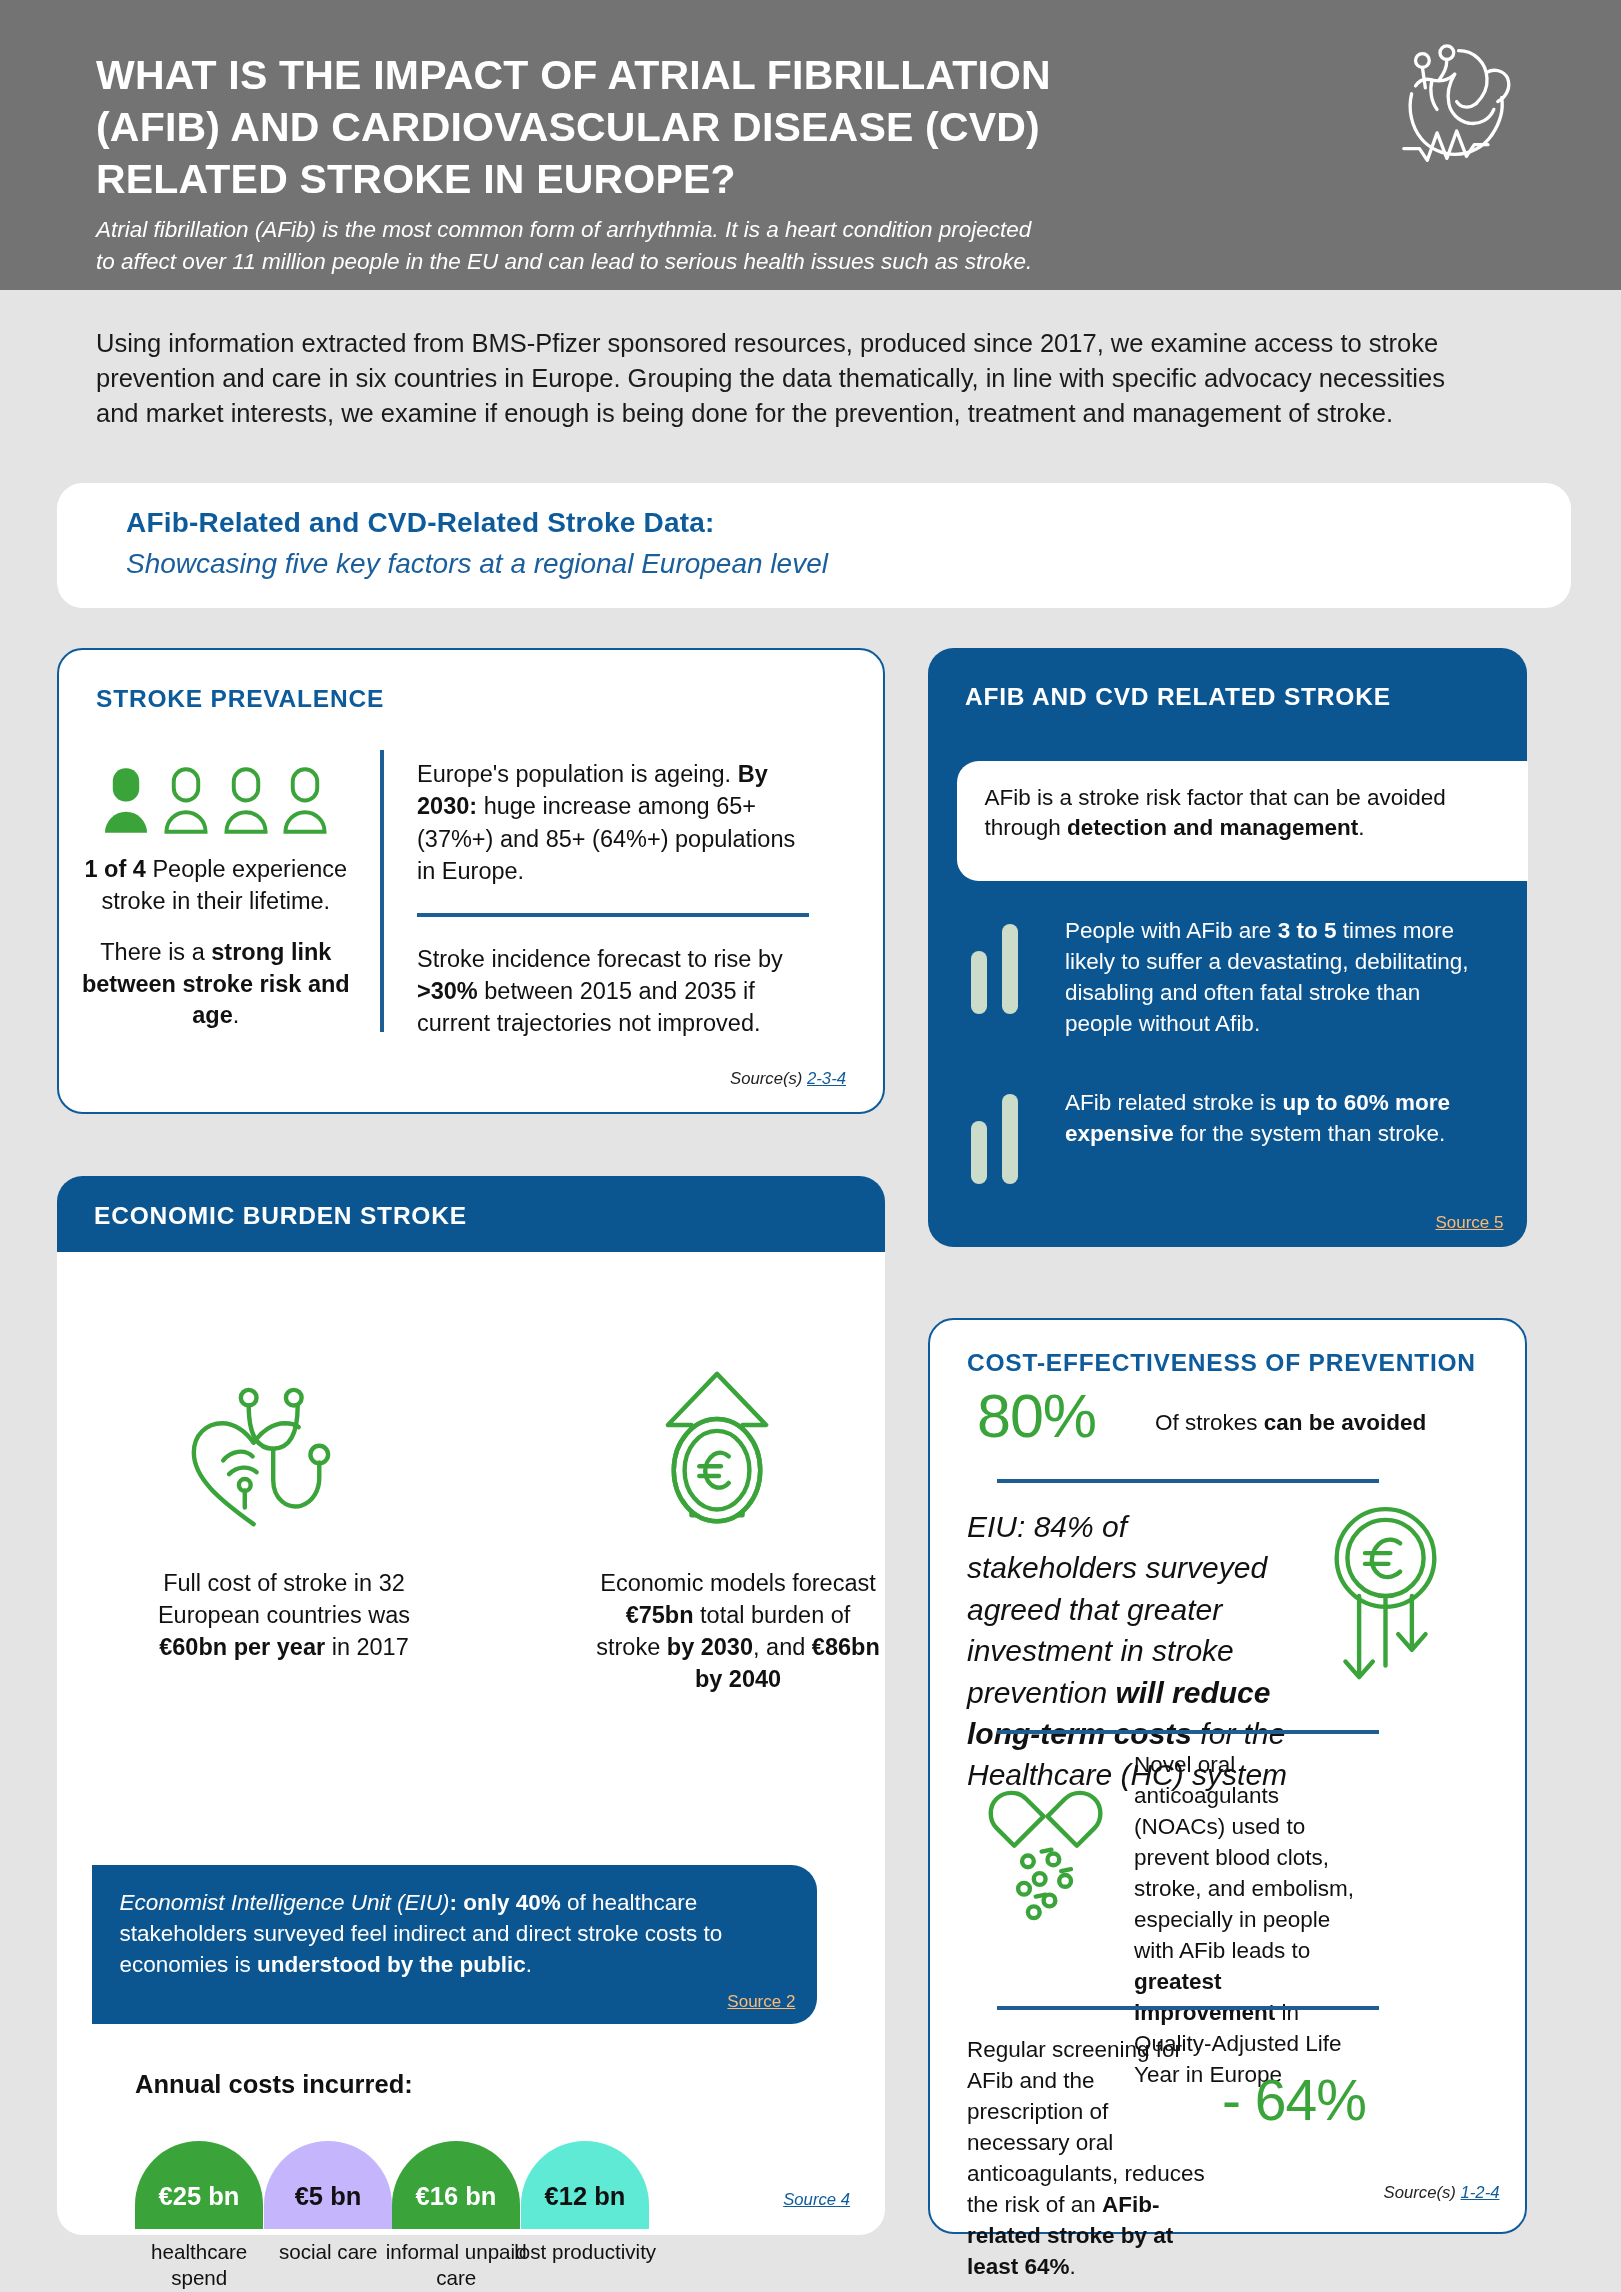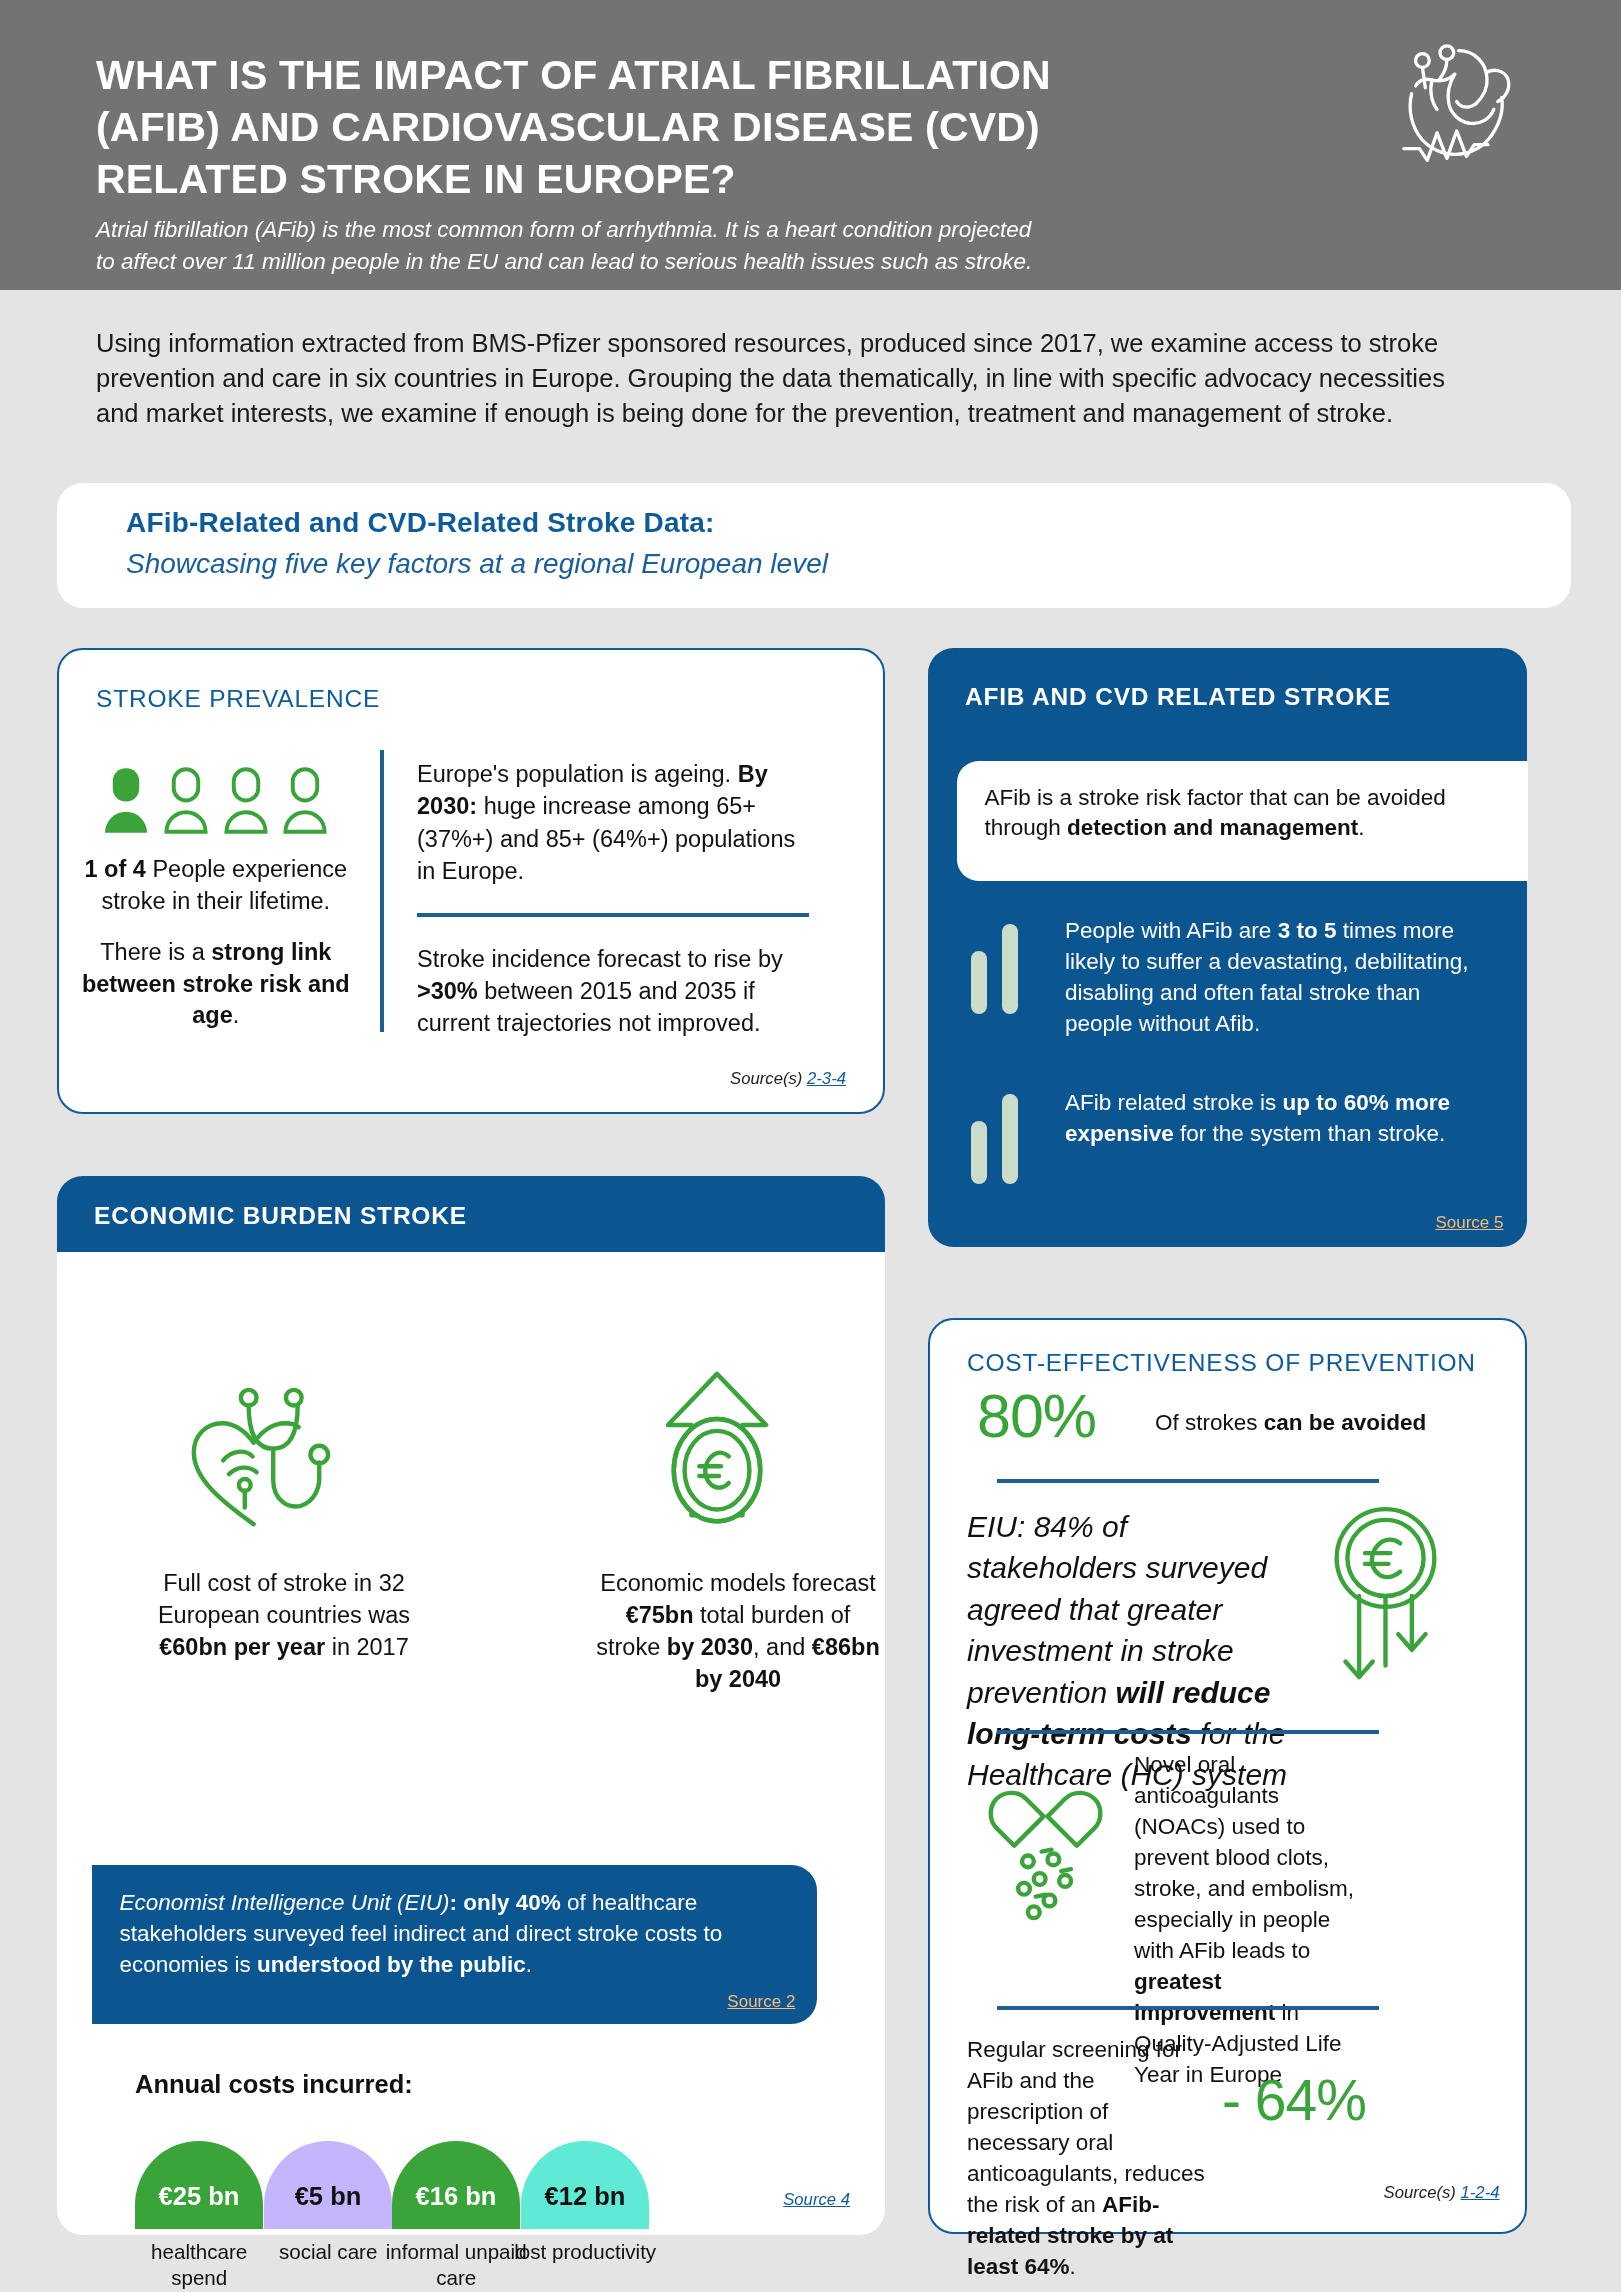--- a/index.html
+++ b/index.html
@@ -57,21 +57,21 @@
     border: 2.9px solid #0e5b9b; border-radius: 25.5px;
   }
   .card-blue {
     position: absolute; background: #0b5591; border-radius: 25.5px;
   }
   .card-white-plain {
     position: absolute; background: #ffffff; border-radius: 25.5px;
   }
 
   .card-title-blue {
-    color: #0e5b9b; font-size: 24.5px; font-weight: normal; letter-spacing: 0.8px;
+    color: #0e5b9b; font-size: 24.5px; font-weight: bold; letter-spacing: 0.8px;
     text-transform: uppercase;
   }
   .card-title-white {
     color: #ffffff; font-size: 24.5px; font-weight: bold; letter-spacing: 0.8px;
     text-transform: uppercase;
   }
 
   .src-blue {
     color: #0e5b9b; font-size: 16.7px; font-style: italic;
   }

